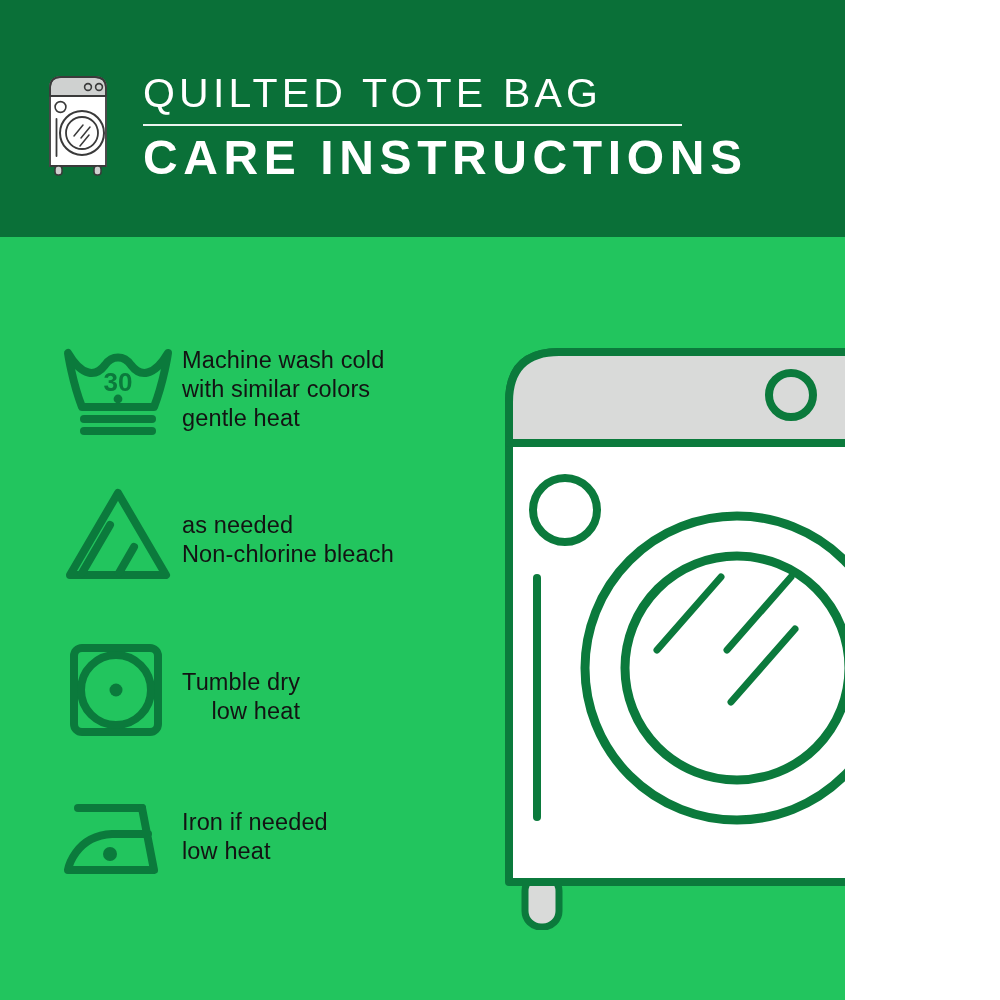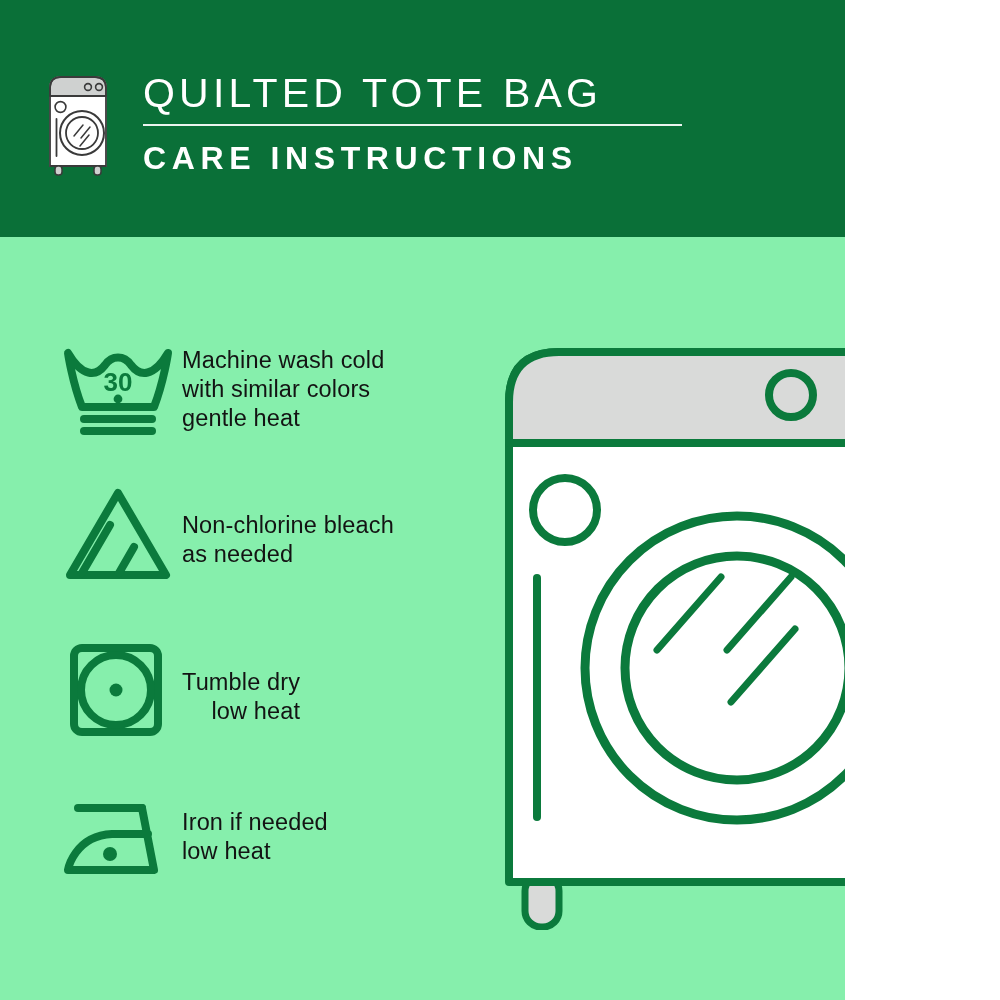--- a/index.html
+++ b/index.html
@@ -8,21 +8,21 @@
     padding: 0;
     background: #ffffff;
   }
   body {
     font-family: "Liberation Sans", sans-serif;
   }
   #page {
     position: relative;
     width: 845px;
     height: 1000px;
-    background: #86efac;
+    background: #22c55e;
     overflow: hidden;
   }
 
   
   #header-band {
     position: absolute;
     left: 0;
     top: 0;
     width: 1000px;
     height: 237px;
@@ -53,21 +53,21 @@
   #title-divider {
     width: 539px;
     height: 2px;
     background: #ffffff;
     margin-top: 6px;
     margin-bottom: 8px;
     opacity: 0.92;
   }
   #section-title {
     font-family: "Liberation Sans", sans-serif;
-    font-size: 32px;
+    font-size: 48px;
     font-weight: 600;
     letter-spacing: 5.6px;
     color: #ffffff;
     line-height: 48px;
     white-space: nowrap;
   }
 
   
   #care-list {
     position: absolute;
@@ -193,22 +193,22 @@
           <g fill="none" stroke="#0b7a3c" stroke-width="8" stroke-linecap="round" stroke-linejoin="round">
 
             <path d="M56 8 L 104 90 L 8 90 Z"></path>
 
             <line x1="48" y1="40" x2="20" y2="88"></line>
             <line x1="72" y1="62" x2="57" y2="88"></line>
           </g>
         </svg>
       </div>
       <div class="care-text">
+        <span class="line">as needed</span>
         <span class="line">Non-chlorine bleach</span>
-        <span class="line">as needed</span>
       </div>
     </div>
 
     <div class="care-row" id="care-row-2">
       <div class="care-symbol">
         <svg viewBox="0 0 112 96" width="112" height="96" xmlns="http://www.w3.org/2000/svg">
           <g fill="none" stroke="#0b7a3c" stroke-width="8" stroke-linejoin="round">
             <rect x="12" y="6" width="84" height="84" rx="8"></rect>
             <circle cx="54" cy="48" r="35"></circle>
           </g>

